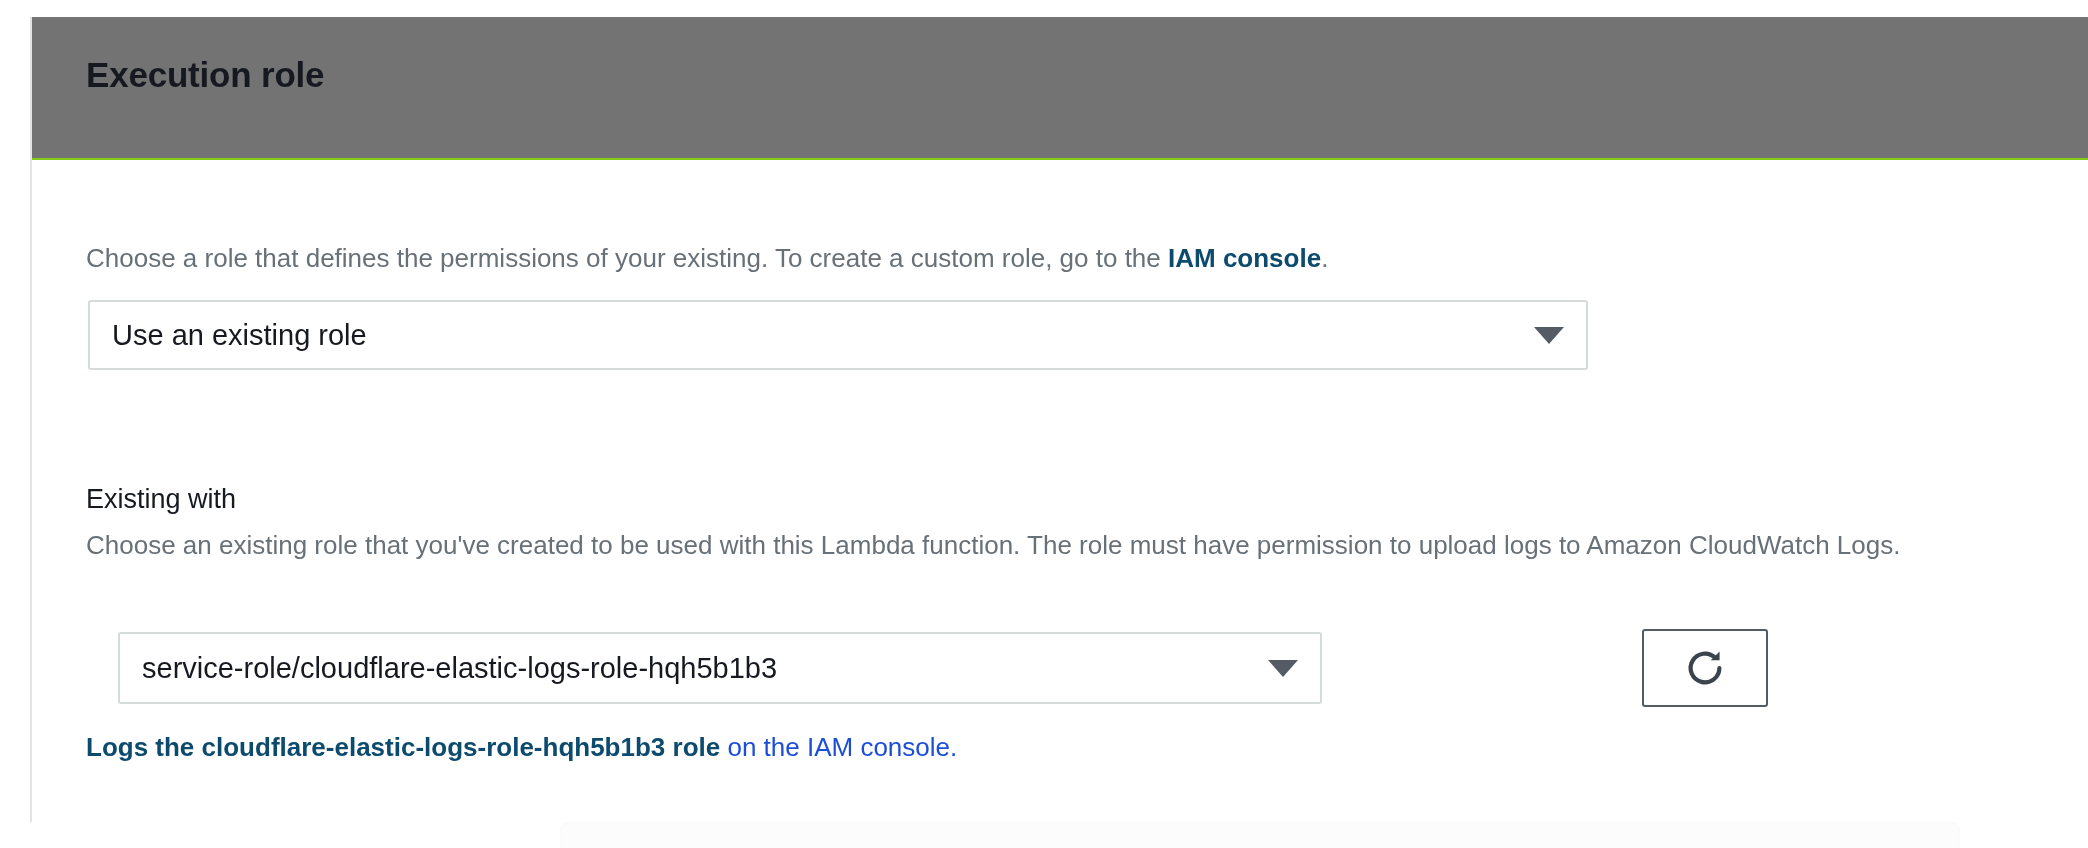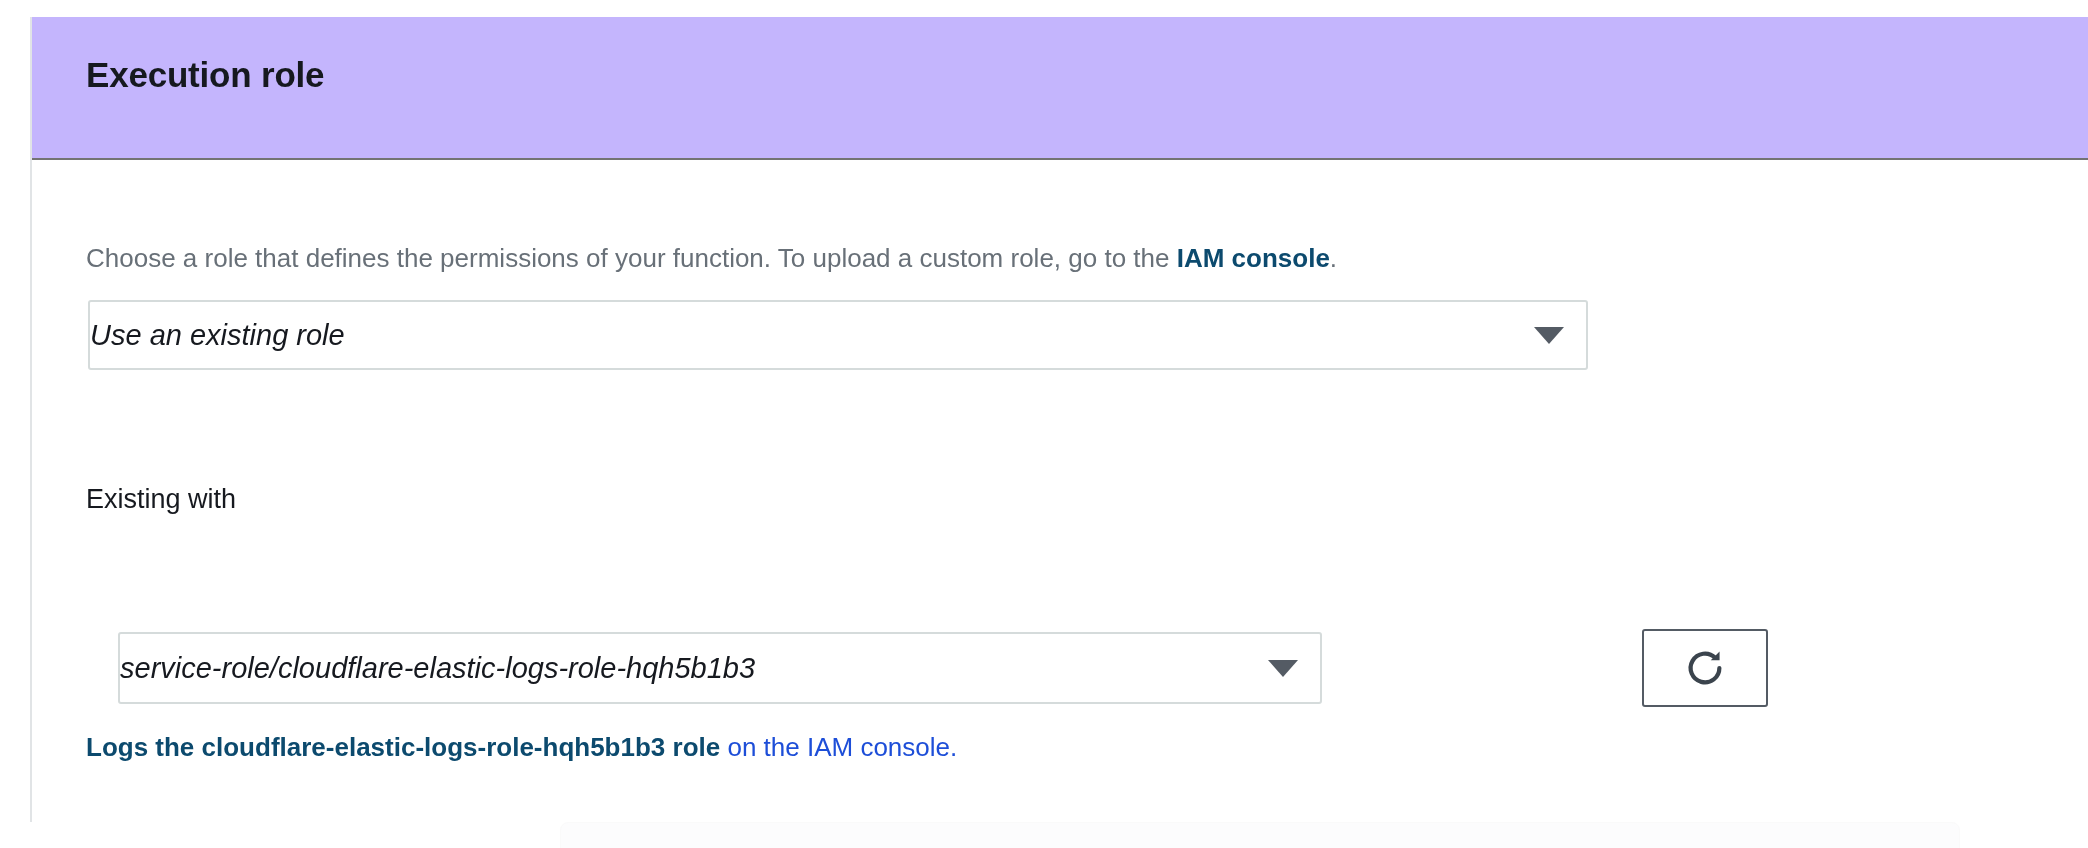--- a/index.html
+++ b/index.html
@@ -41,22 +41,22 @@
     background: #ffffff;
     border-left: 2px solid #e1e4e6;
   }
 
   .card-header {
     position: absolute;
     left: 0;
     top: 0;
     width: 100%;
     height: 143px;
-    background: #c4b5fd;
-    border-bottom: 2px solid #737373;
+    background: #737373;
+    border-bottom: 2px solid #84cc16;
   }
 
   .card-title {
     position: absolute;
     left: 54px;
     top: 36px;
     font-size: 35px;
     font-weight: bold;
     color: #16191f;
     letter-spacing: -0.2px;
@@ -103,26 +103,26 @@
     position: absolute;
     background: #ffffff;
     border: 2px solid #d5dbdb;
     border-radius: 3px;
     display: flex;
     align-items: center;
     cursor: pointer;
   }
   .select .sel-value {
     flex: 1 1 auto;
+    padding-left: 22px;
     font-size: 29px;
     color: #16191f;
     line-height: 34px;
     white-space: nowrap;
     overflow: hidden;
-    font-style: italic;
   }
   .select .caret {
     flex: 0 0 auto;
     width: 74px;
     display: flex;
     align-items: center;
     justify-content: center;
   }
   .caret-glyph {
     width: 0; height: 0;
@@ -160,31 +160,32 @@
   <div class="bottom-panel-peek"></div>
 
   <div class="card">
 
     <div class="card-header">
       <div class="card-title">Execution role</div>
     </div>
 
     <div class="card-body">
 
-      <div class="desc" style="left:54px; top:78px; width:1900px;"><span>Choose a role that defines the permissions of your function. To upload a custom role, go to the </span><span class="lnk">IAM console</span><span>.</span></div>
+      <div class="desc" style="left:54px; top:78px; width:1900px;"><span>Choose a role that defines the permissions of your existing. To create a custom role, go to the </span><span class="lnk">IAM console</span><span>.</span></div>
 
       <div class="select" style="left:56px; top:138px; width:1500px; height:70px;">
         <div class="sel-value">Use an existing role</div>
         <div class="caret">
           <div class="caret-glyph"></div>
         </div>
       </div>
 
       <div class="label-strong" style="left:54px; top:320px;">Existing with</div>
 
+      <div class="desc" style="left:54px; top:365px; width:1950px;">Choose an existing role that you've created to be used with this Lambda function. The role must have permission to upload logs to Amazon CloudWatch Logs.</div>
 
       <div class="select" style="left:86px; top:470px; width:1204px; height:72px;">
         <div class="sel-value">service-role/cloudflare-elastic-logs-role-hqh5b1b3</div>
         <div class="caret">
           <div class="caret-glyph"></div>
         </div>
       </div>
 
       <div class="btn-refresh" style="left:1610px; top:467px; width:126px; height:78px;">
         <span>

